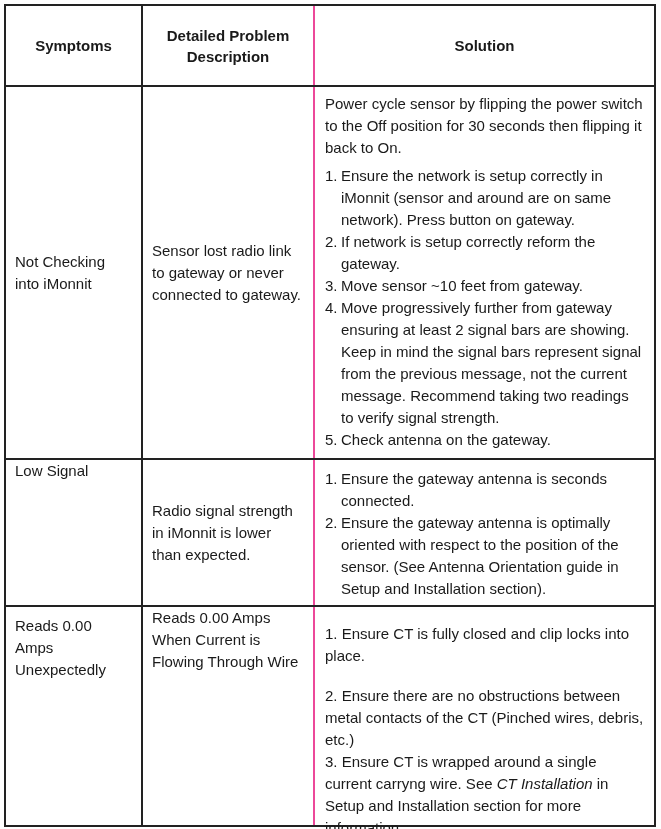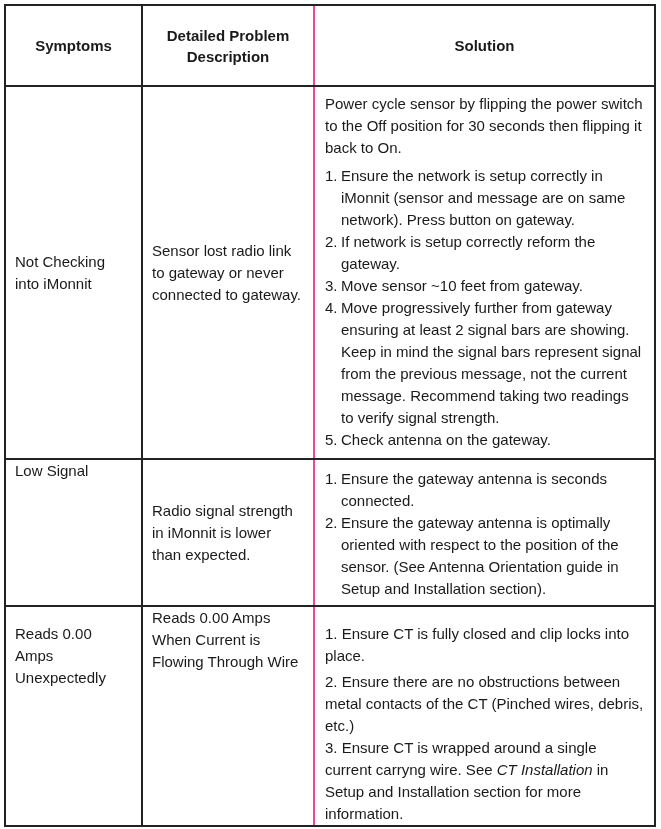--- a/index.html
+++ b/index.html
@@ -19,21 +19,21 @@
   .r1 { height: 373px; }
   .r2 { height: 147px; }
   .r3 { height: 218px; }
   .vcenter { display: flex; align-items: center; }
   .c3.body { padding: 6px 10px 0 10px; }
   .para { margin: 0 0 6px 0; }
   ol.steps { margin: 0; padding: 0; list-style: none; }
   ol.steps li { display: flex; }
   ol.steps li .num { width: 16px; flex: none; }
   ol.steps li .txt { flex: 1; }
-  .plain p { margin: 0 0 4px 0; }
+  .plain p { margin: 0 0 18px 0; }
   .plain p.tight { margin: 0; }
   em { font-style: italic; margin-top: 29px; }
 </style>
 </head>
 <body>
 
 <div class="tbl">
   <div class="row hdr">
     <div class="c1 cell">Symptoms</div>
     <div class="c2 cell">Detailed Problem Description</div>
@@ -45,21 +45,21 @@
       <span>Not Checking into iMonnit</span>
     </div>
     <div class="c2 cell vcenter">
       <span>Sensor lost radio link to gateway or never connected to gateway.</span>
     </div>
     <div class="c3 cell body">
       <p class="para">Power cycle sensor by flipping the power switch to the Off position for 30 seconds then flipping it back to On.</p>
       <ol class="steps">
         <li>
             <span class="num">1.</span>
-            <span class="txt">Ensure the network is setup correctly in iMonnit (sensor and message are on same network). Press button on gateway.</span>
+            <span class="txt">Ensure the network is setup correctly in iMonnit (sensor and around are on same network). Press button on gateway.</span>
           </li>
         <li>
             <span class="num">2.</span>
             <span class="txt">If network is setup correctly reform the gateway.</span>
           </li>
         <li>
             <span class="num">3.</span>
             <span class="txt">Move sensor ~10 feet from gateway.</span>
           </li>
         <li>
@@ -89,21 +89,21 @@
           </li>
         <li>
             <span class="num">2.</span>
             <span class="txt">Ensure the gateway antenna is optimally oriented with respect to the position of the sensor. (See Antenna Orientation guide in Setup and Installation section).</span>
           </li>
       </ol>
     </div>
   </div>
 
   <div class="row r3">
-    <div class="c1 cell" style="padding-top:16px;">
+    <div class="c1 cell" style="padding-top:8px;">
       <span>Reads 0.00 Amps Unexpectedly</span>
     </div>
     <div class="c2 cell" style="">
       <span>Reads 0.00 Amps When Current is Flowing Through Wire</span>
     </div>
     <div class="c3 cell body plain" style="padding-top:16px;">
       <p>1. Ensure CT is fully closed and clip locks into place.</p>
       <p class="tight">2. Ensure there are no obstructions between metal contacts of the CT (Pinched wires, debris, etc.)</p>
       <p class="tight"><span>3. Ensure CT is wrapped around a single current carryng wire. See </span><em>CT Installation</em><span> in Setup and Installation section for more information.</span></p>
     </div>

